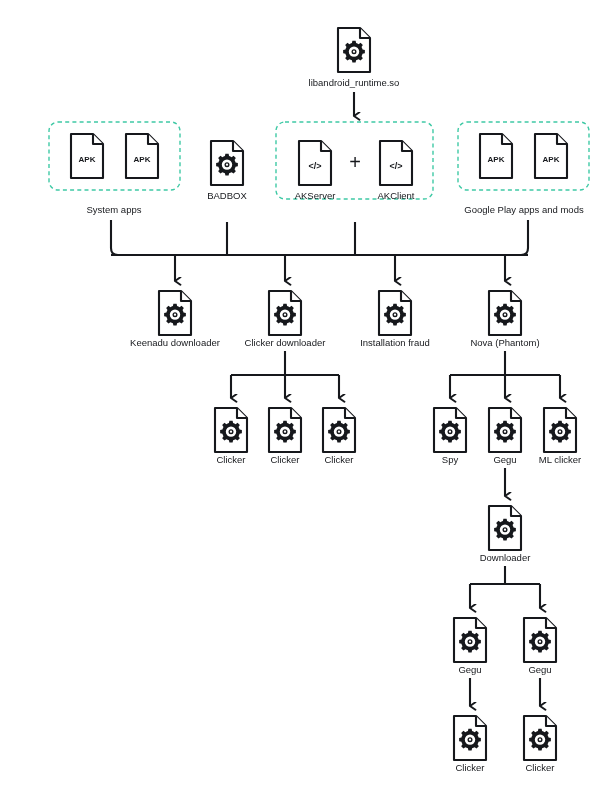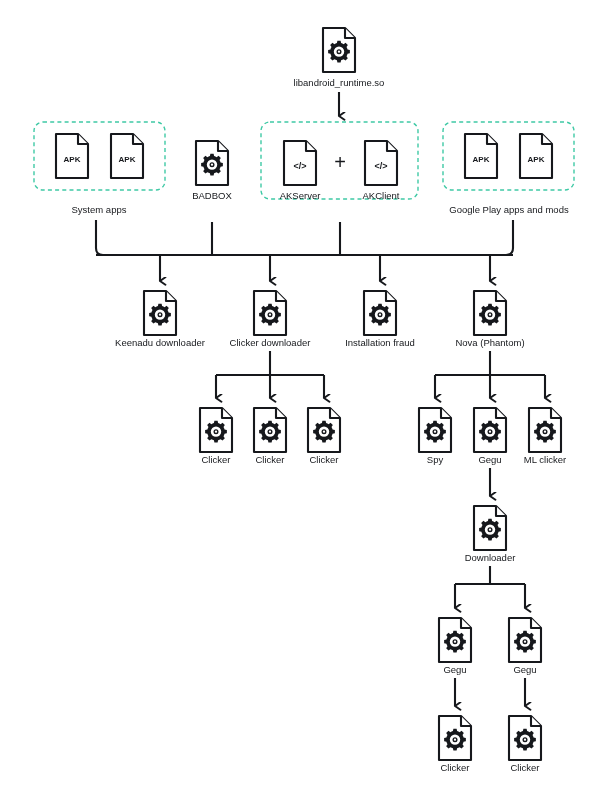--- a/index.html
+++ b/index.html
@@ -10,20 +10,21 @@
   body {
     width: 610px;
     height: 800px;
     font-family: "Liberation Sans", sans-serif;
     overflow: hidden;
   }
   #diagram-root {
     position: relative;
     width: 498px;
     height: 800px;
+    margin-left: 15px;
   }
   svg.diagram {
     display: block;
     width: 610px;
     height: 800px;
   }
   .node-label {
     font-family: "Liberation Sans", sans-serif;
     font-size: 9.5px;
     fill: #16181c;

